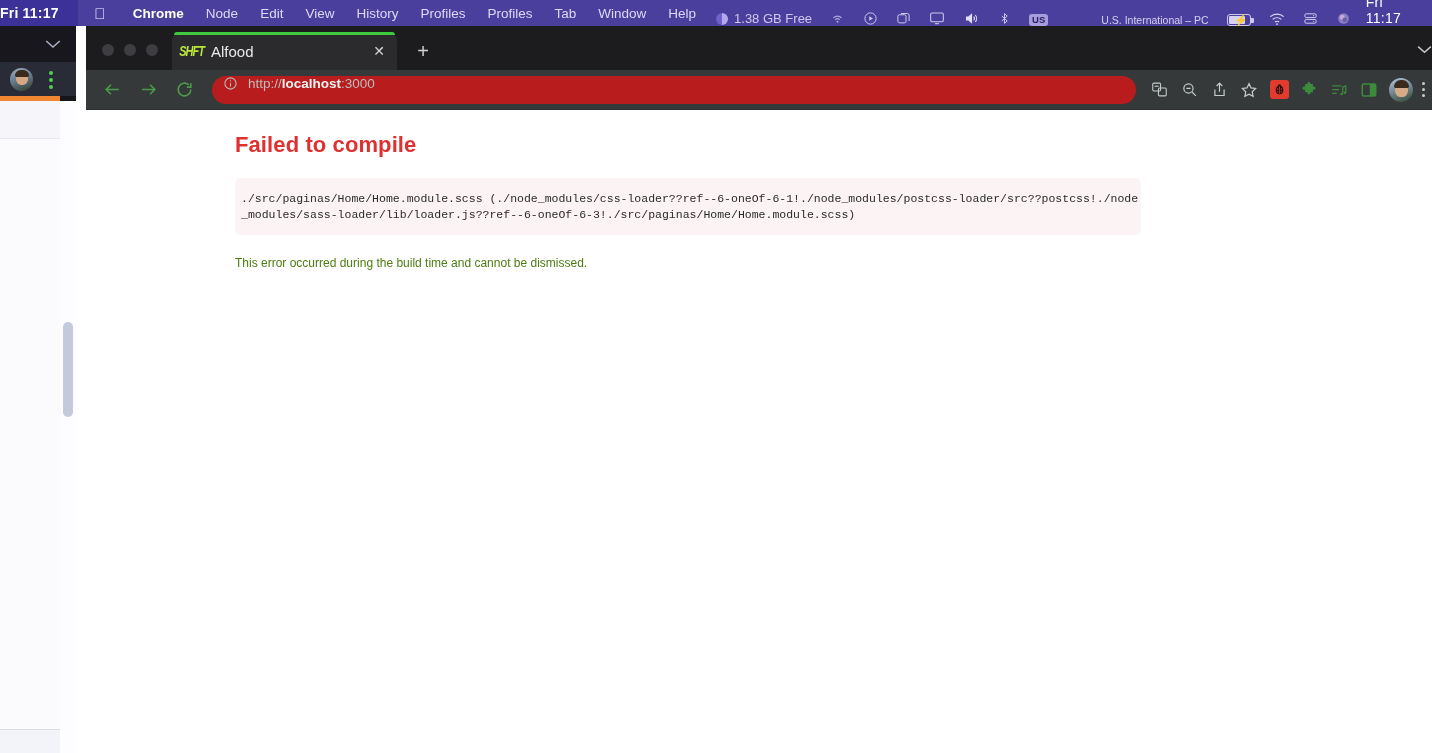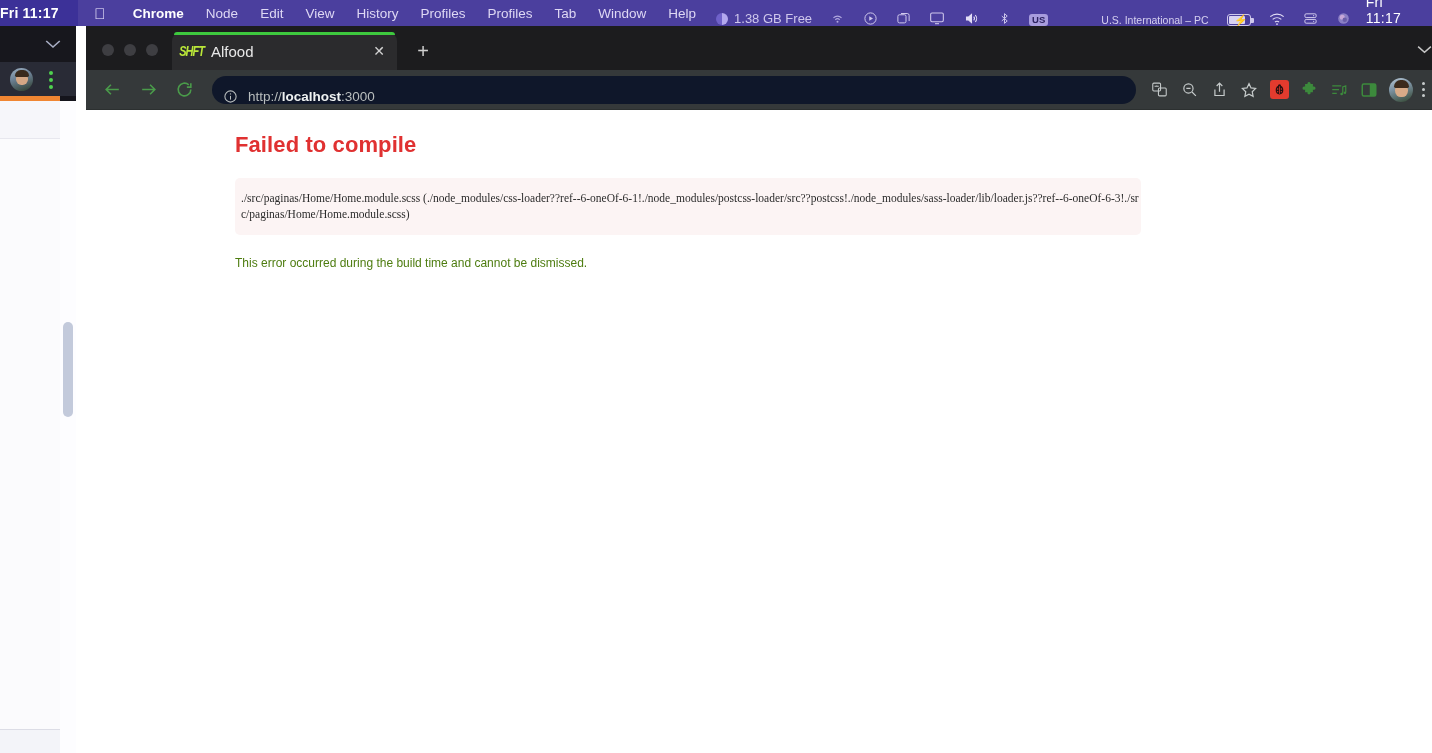--- a/index.html
+++ b/index.html
@@ -179,22 +179,22 @@
     height: 40px; background: #35393a;
     display: flex; align-items: center; padding: 0 10px 0 8px;
     border-bottom: 1px solid #2c3030;
   }
   .navbtn {
     width: 30px; height: 30px; margin: 0 3px;
     display: flex; align-items: center; justify-content: center;
     color: #4a9b4a; border-radius: 50%;
   }
   .omnibox {
-    flex: 1 1 auto; height: 28px; background: #0f172a; border-radius: 14px;
-    display: flex; align-items: flex-end; padding: 0 14px 0 11px;
+    flex: 1 1 auto; height: 28px; background: #b91c1c; border-radius: 14px;
+    display: flex; align-items: flex-start; padding: 0 14px 0 11px;
     margin: 0 8px 0 10px; min-width: 0;
   }
   .omnibox .info-ic { color: #b8bdbd; margin-right: 10px; flex: none; display:flex; }
   .url { font-size: 13.5px; color: #b9bebe; white-space: nowrap; overflow: hidden; }
   .url b { color: #eff2f2; font-weight: bold; }
   .tb-right { display: flex; align-items: center; flex: none; }
   .tb-ic {
     width: 30px; height: 30px; display: flex; align-items: center; justify-content: center;
     color: #c6cbcb; border-radius: 50%;
   }
@@ -224,21 +224,21 @@
     position: relative; width: 1356px; height: 643px; background: #ffffff; overflow: hidden;
   }
   .err-wrap { padding: 22px 0 0 149px; }
   .err-title {
     font-size: 22px; color: #e03131; font-weight: bold; margin: 0 0 20px 0;
     letter-spacing: .1px;
   }
   .err-box {
     width: 906px; background: #fcf4f4; border-radius: 5px;
     padding: 13px 0 13px 6px;
-    font-family: Liberation Serif, serif;
+    font-family: Liberation Mono, monospace;
     font-size: 11.5px; line-height: 15.5px; color: #2b2b2b;
     word-break: break-all; white-space: pre-wrap;
   }
   .err-note {
     margin-top: 21px; font-size: 12px; color: #4d7c0f;
   }
 </style>
 </head>
 <body>
 

